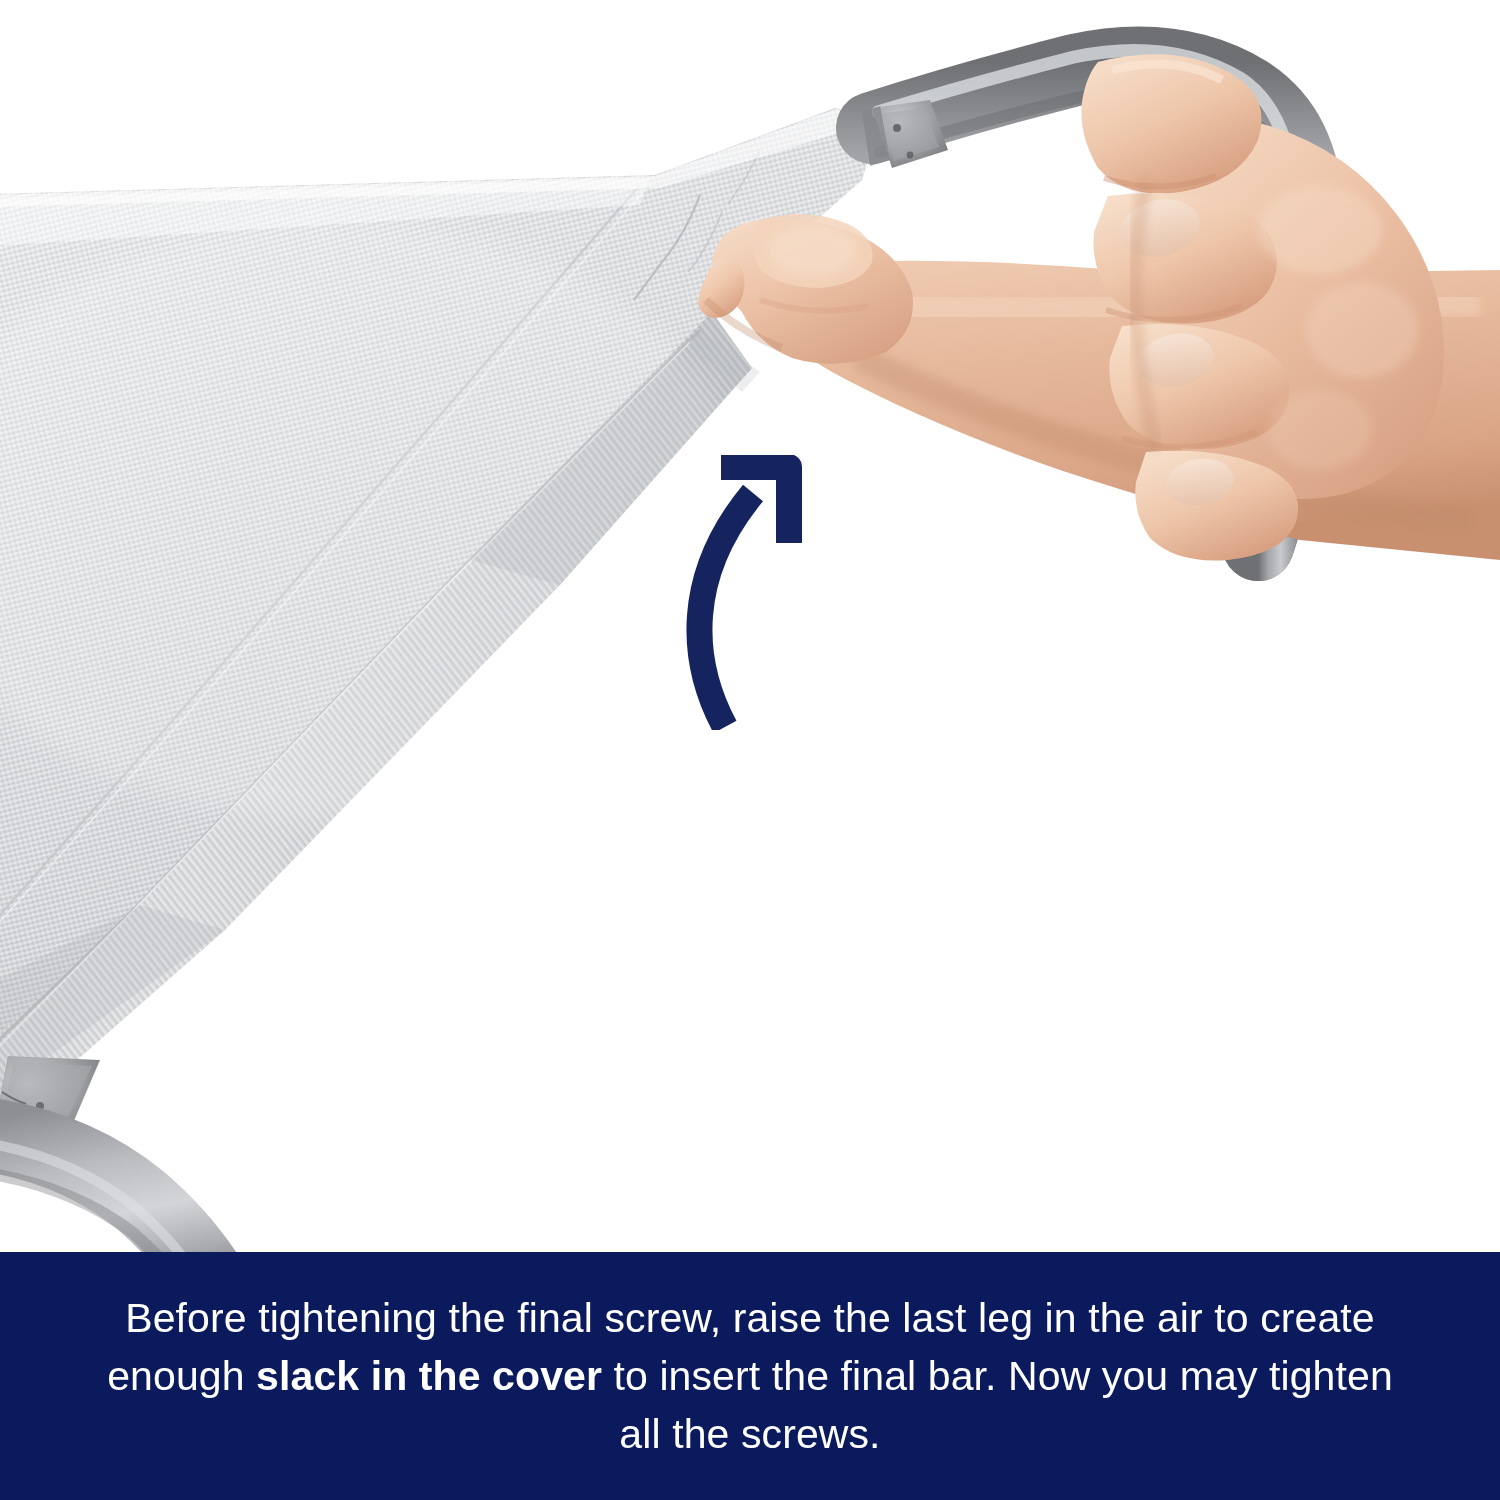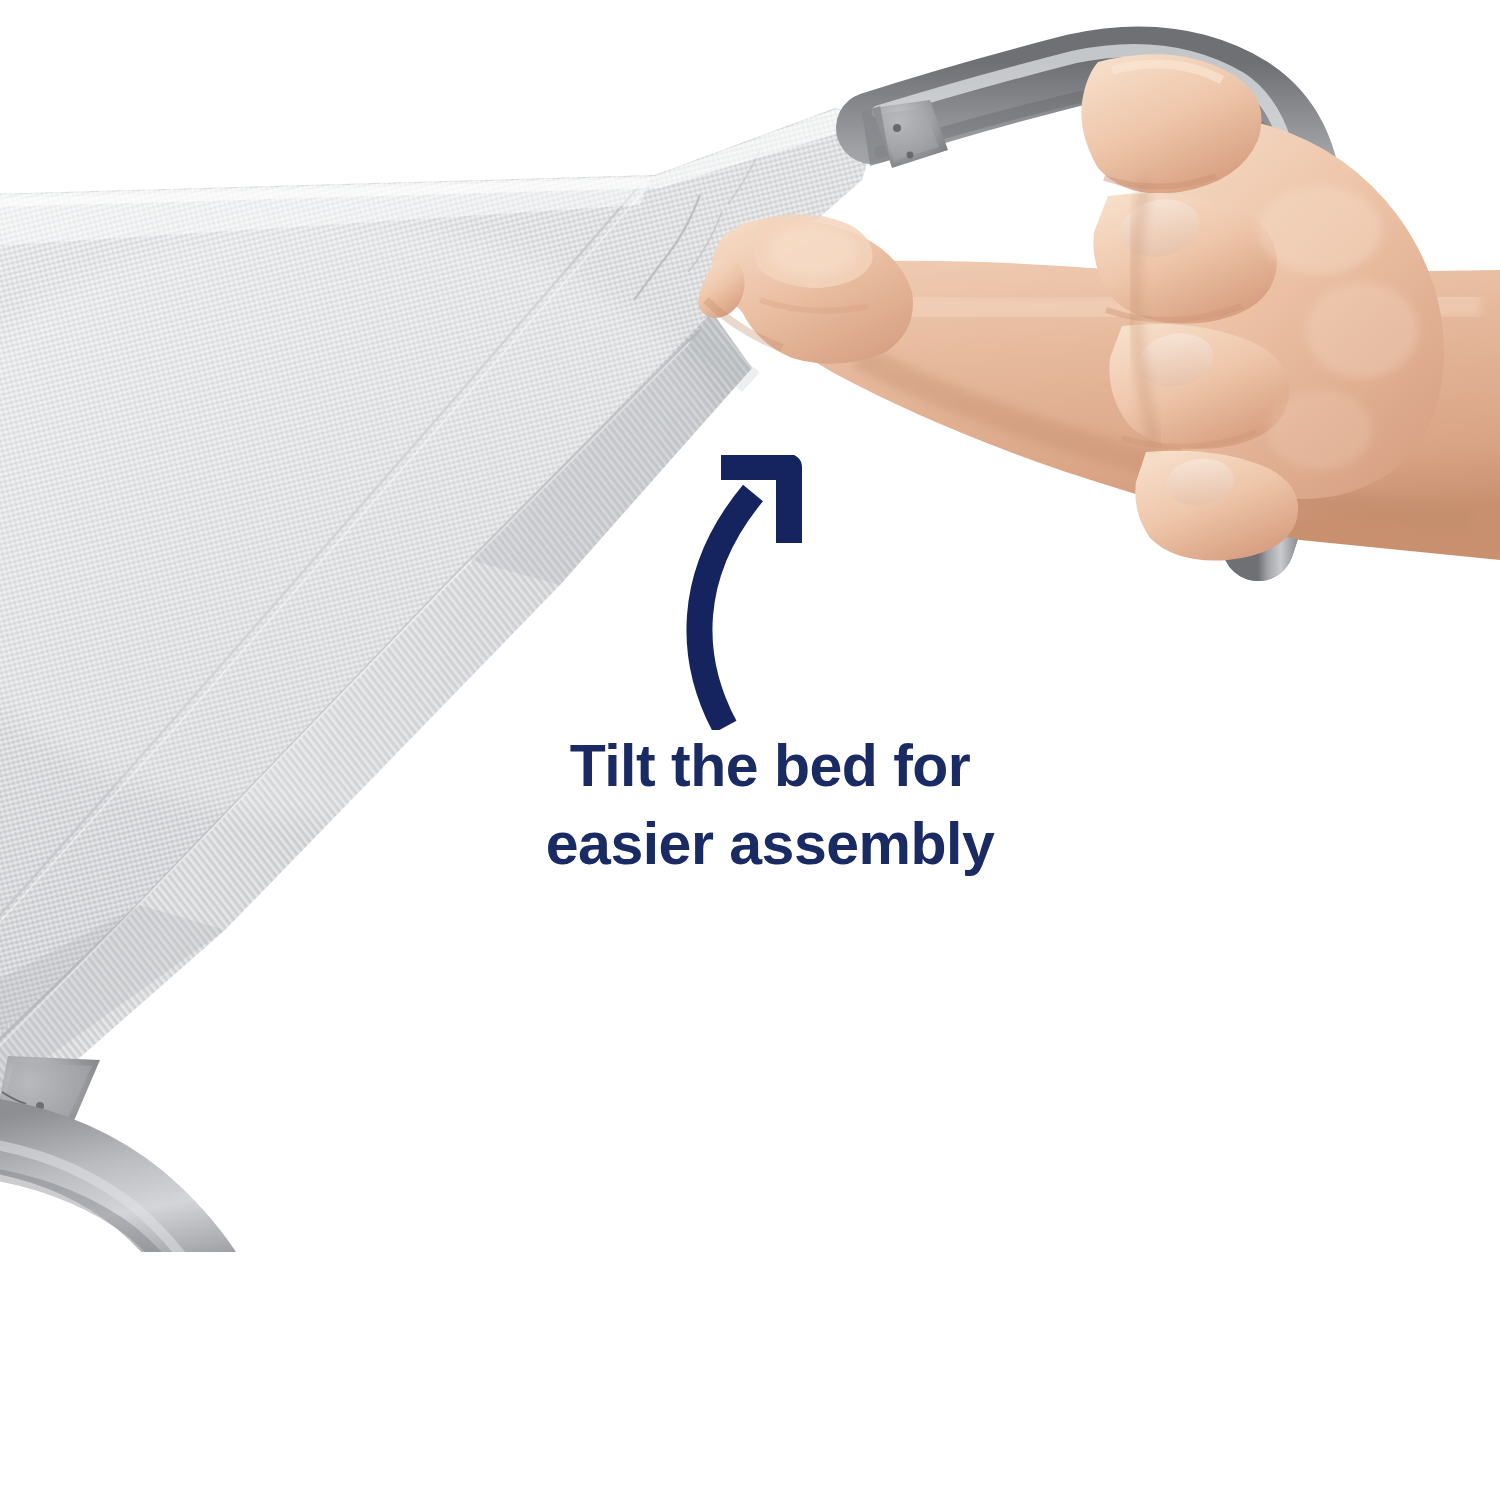--- a/index.html
+++ b/index.html
@@ -355,17 +355,18 @@
   <div id="arrow">
     <svg width="170" height="275" viewBox="0 0 170 275" xmlns="http://www.w3.org/2000/svg">
 
       <path d="M 50 272
                C 14 205, 10 120, 78 38" fill="none" stroke="#15245e" stroke-width="26" stroke-linecap="butt"></path>
 
       <path d="M 46 12 L 114 12 L 114 88" fill="none" stroke="#15245e" stroke-width="26" stroke-linecap="butt" stroke-linejoin="round" transform="rotate(0 80 50)"></path>
     </svg>
   </div>
 
-  <div id="headline">Tilt the bed for
-easier assembly</div>
-
+
+  <div id="banner">
+    <div id="banner-text"><span>Before tightening the final screw, raise the last leg in the air to create enough </span><b>slack in the cover</b><span> to insert the final bar. Now you may tighten all the screws.</span></div>
+  </div>
 
 </div>
 
 </body></html>

